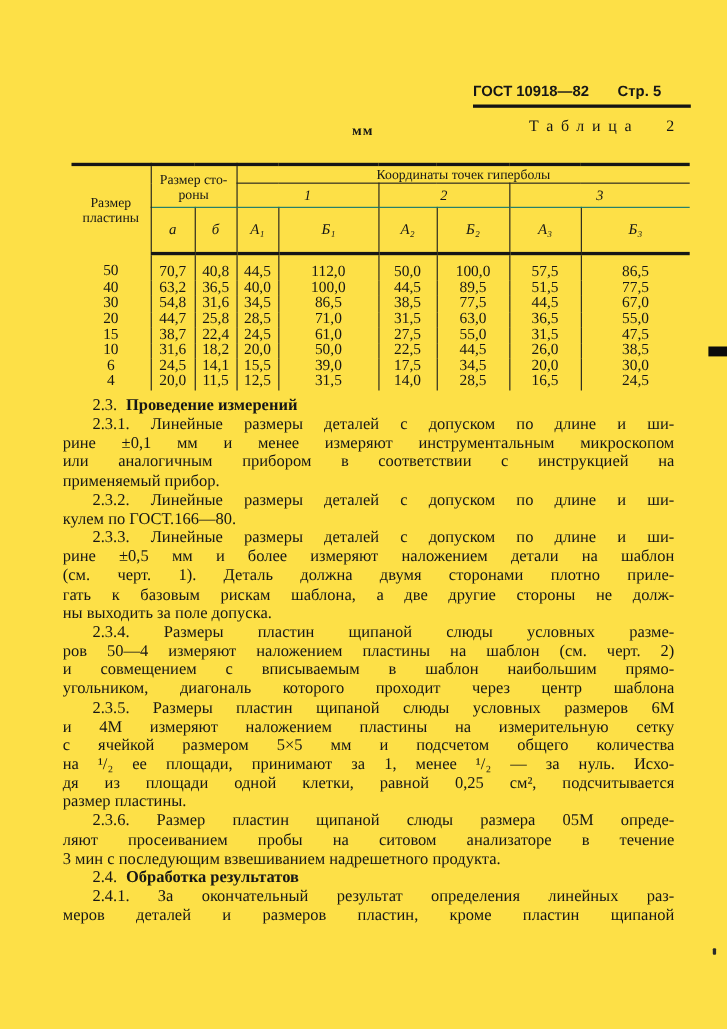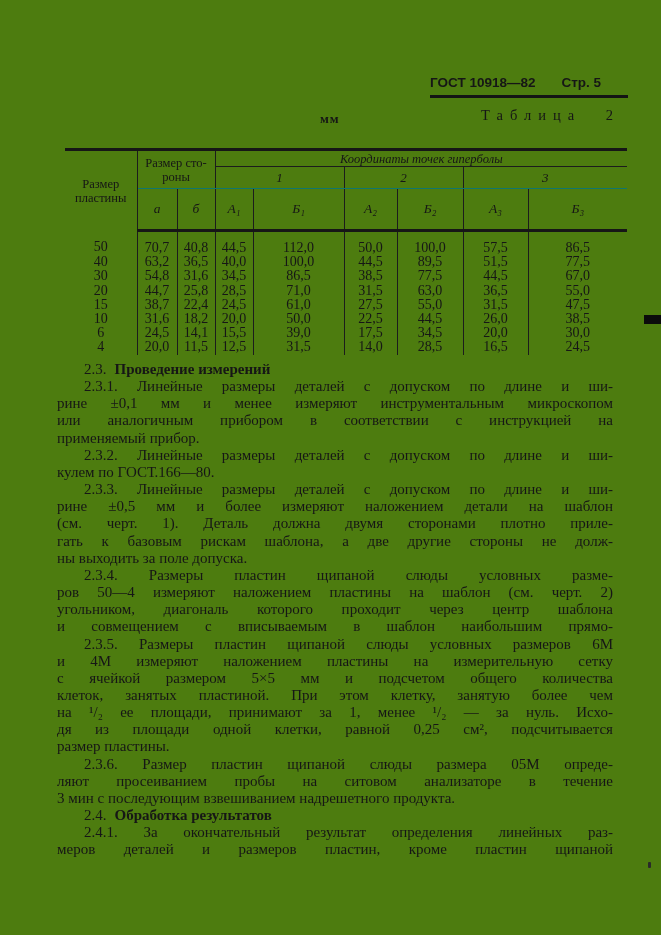--- a/index.html
+++ b/index.html
@@ -1,18 +1,18 @@
 <!DOCTYPE html>
 <html><head>
 <meta charset="utf-8">
 <style>
   html,body { margin:0; padding:0; background:#888; }
   .page {
     position:relative; width:661px; height:935px; margin:0 auto;
-    background:#4d7c0f; color:#161616; overflow:hidden;
+    background:#fde047; color:#161616; overflow:hidden;
     font-family:"Liberation Serif", serif;
   }
   
   .runhead {
     position:absolute; left:430px; top:75px; width:198px;
     font-family:"Liberation Sans", sans-serif; font-weight:700; font-size:13.5px;
     display:flex; white-space:nowrap;
   }
   .runhead .doc { margin-right:26px; }
   .runhead-rule { position:absolute; left:430px; top:95px; width:198px; height:3px; background:#141414; }
@@ -28,21 +28,21 @@
     position:absolute; left:65px; top:148px; width:562px;
     border-collapse:collapse; table-layout:fixed;
     border-top:3px solid #161616;
   }
   table.gost th, table.gost td { padding:0; font-weight:400; text-align:center; vertical-align:middle; }
   thead th { font-size:12.5px; line-height:14px; }
   th.plate { font-size:12.5px;font-family:Liberation Serif, serif; }
   th.side  { white-space:pre-line; font-size:12.5px; }
   tr.grp th { font-style:italic; font-size:13px; height:21px; }
   tr.subs th { font-style:italic; font-size:13.5px; height:40px; border-bottom:3px solid #161616; }
-  tr.coords th.coords { height:15px; border-bottom:1px solid #1c1c1c;font-style:italic; }
+  tr.coords th.coords { height:15px; border-bottom:1px solid #1c1c1c; }
   .br { border-right:1px solid #1c1c1c; }
   .bb { border-bottom:1px solid #0f766e; }
   tbody td { font-size:14px; height:14px; line-height:14.2px; }
   tbody tr.first td { padding-top:9px; }
 
   
   .bodytext {
     position:absolute; left:57px; top:361px; width:556px;
     font-size:15px; line-height:17.15px;
   }
@@ -208,27 +208,26 @@
     <div class="ln end">кулем по ГОСТ.166—80.</div>
 
     <div class="ln ind">2.3.3. Линейные размеры деталей с допуском по длине и ши-</div>
     <div class="ln">рине ±0,5 мм и более измеряют наложением детали на шаблон</div>
     <div class="ln">(см. черт. 1). Деталь должна двумя сторонами плотно приле-</div>
     <div class="ln">гать к базовым рискам шаблона, а две другие стороны не долж-</div>
     <div class="ln end">ны выходить за поле допуска.</div>
 
     <div class="ln ind">2.3.4. Размеры пластин щипаной слюды условных разме-</div>
     <div class="ln">ров 50—4 измеряют наложением пластины на шаблон (см. черт. 2)</div>
+    <div class="ln">и совмещением с вписываемым в шаблон наибольшим прямо-</div>
     <div class="ln">угольником, диагональ которого проходит через центр шаблона</div>
-    <div class="ln">и совмещением с вписываемым в шаблон наибольшим прямо-</div>
 
     <div class="ln ind">2.3.5. Размеры пластин щипаной слюды условных размеров 6М</div>
     <div class="ln">и 4М измеряют наложением пластины на измерительную сетку</div>
     <div class="ln">с ячейкой размером 5×5 мм и подсчетом общего количества</div>
-    <div class="ln">клеток, занятых пластиной. При этом клетку, занятую более чем</div>
     <div class="ln">на ¹/₂ ее площади, принимают за 1, менее ¹/₂ — за нуль. Исхо-</div>
     <div class="ln">дя из площади одной клетки, равной 0,25 см², подсчитывается</div>
     <div class="ln end">размер пластины.</div>
 
     <div class="ln ind">2.3.6. Размер пластин щипаной слюды размера 05М опреде-</div>
     <div class="ln">ляют просеиванием пробы на ситовом анализаторе в течение</div>
     <div class="ln end">3 мин с последующим взвешиванием надрешетного продукта.</div>
 
     <div class="ln ind end"><span>2.4.</span><span class="htitle">Обработка результатов</span></div>
 

